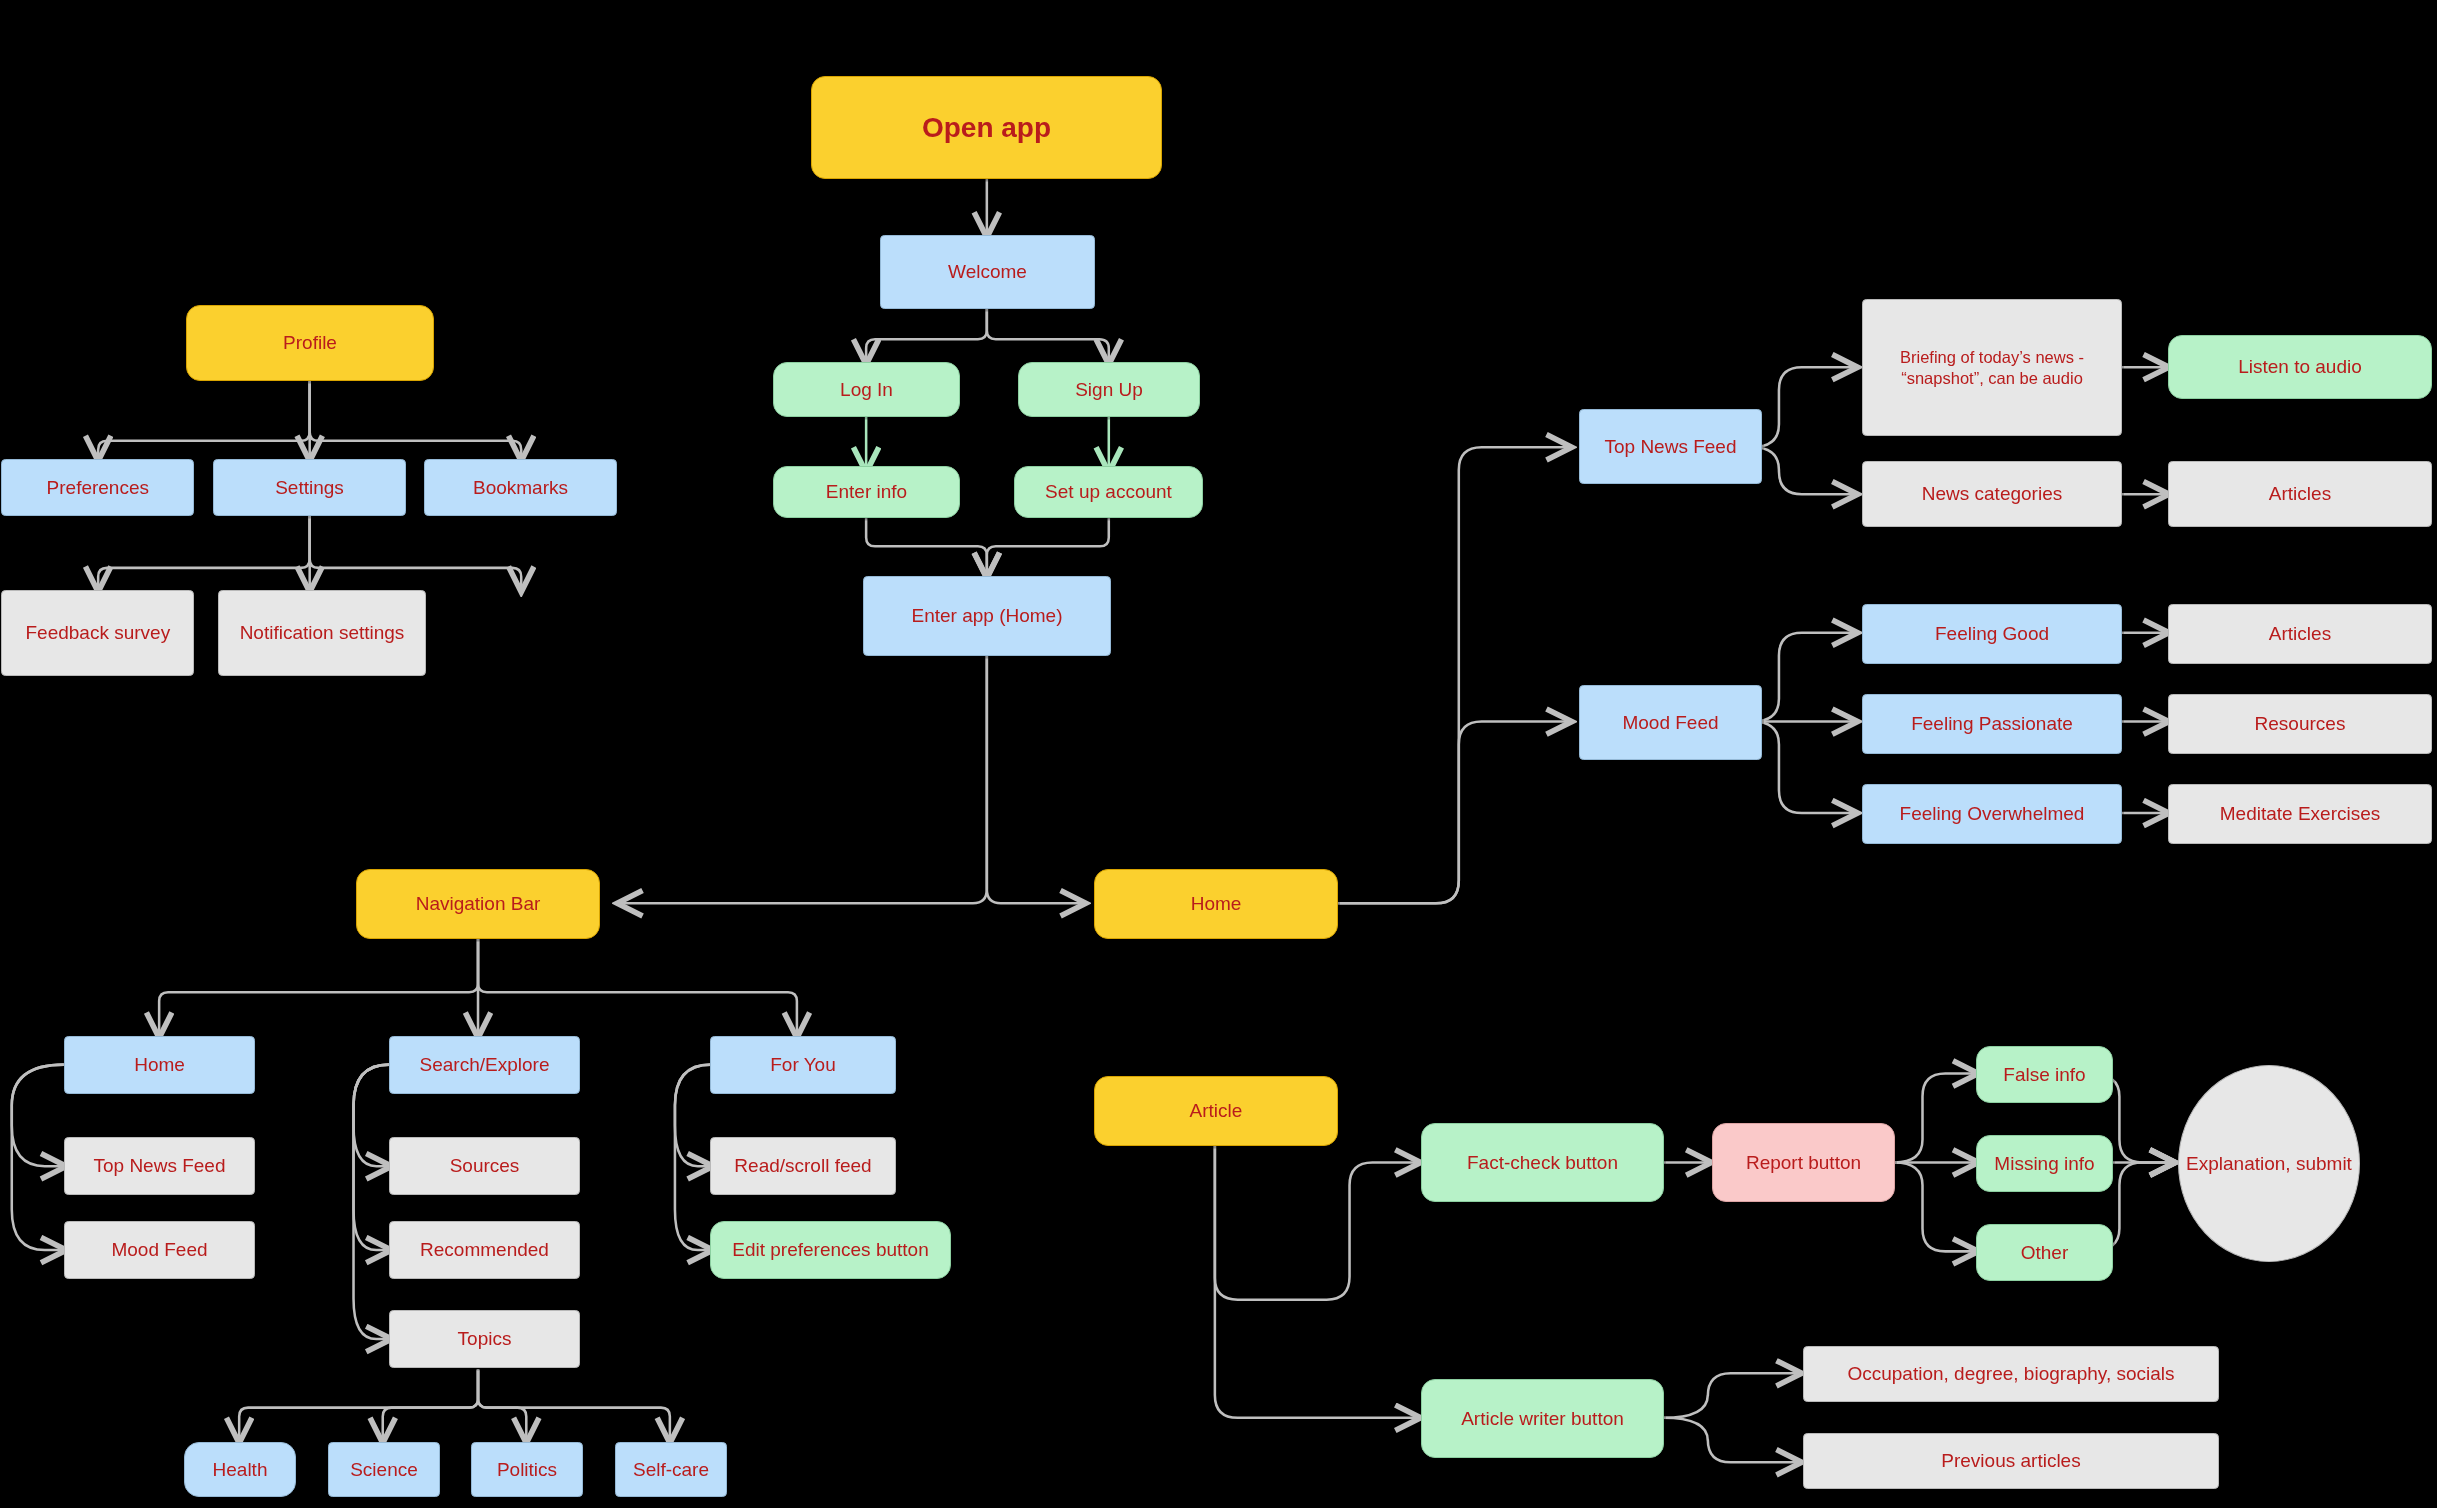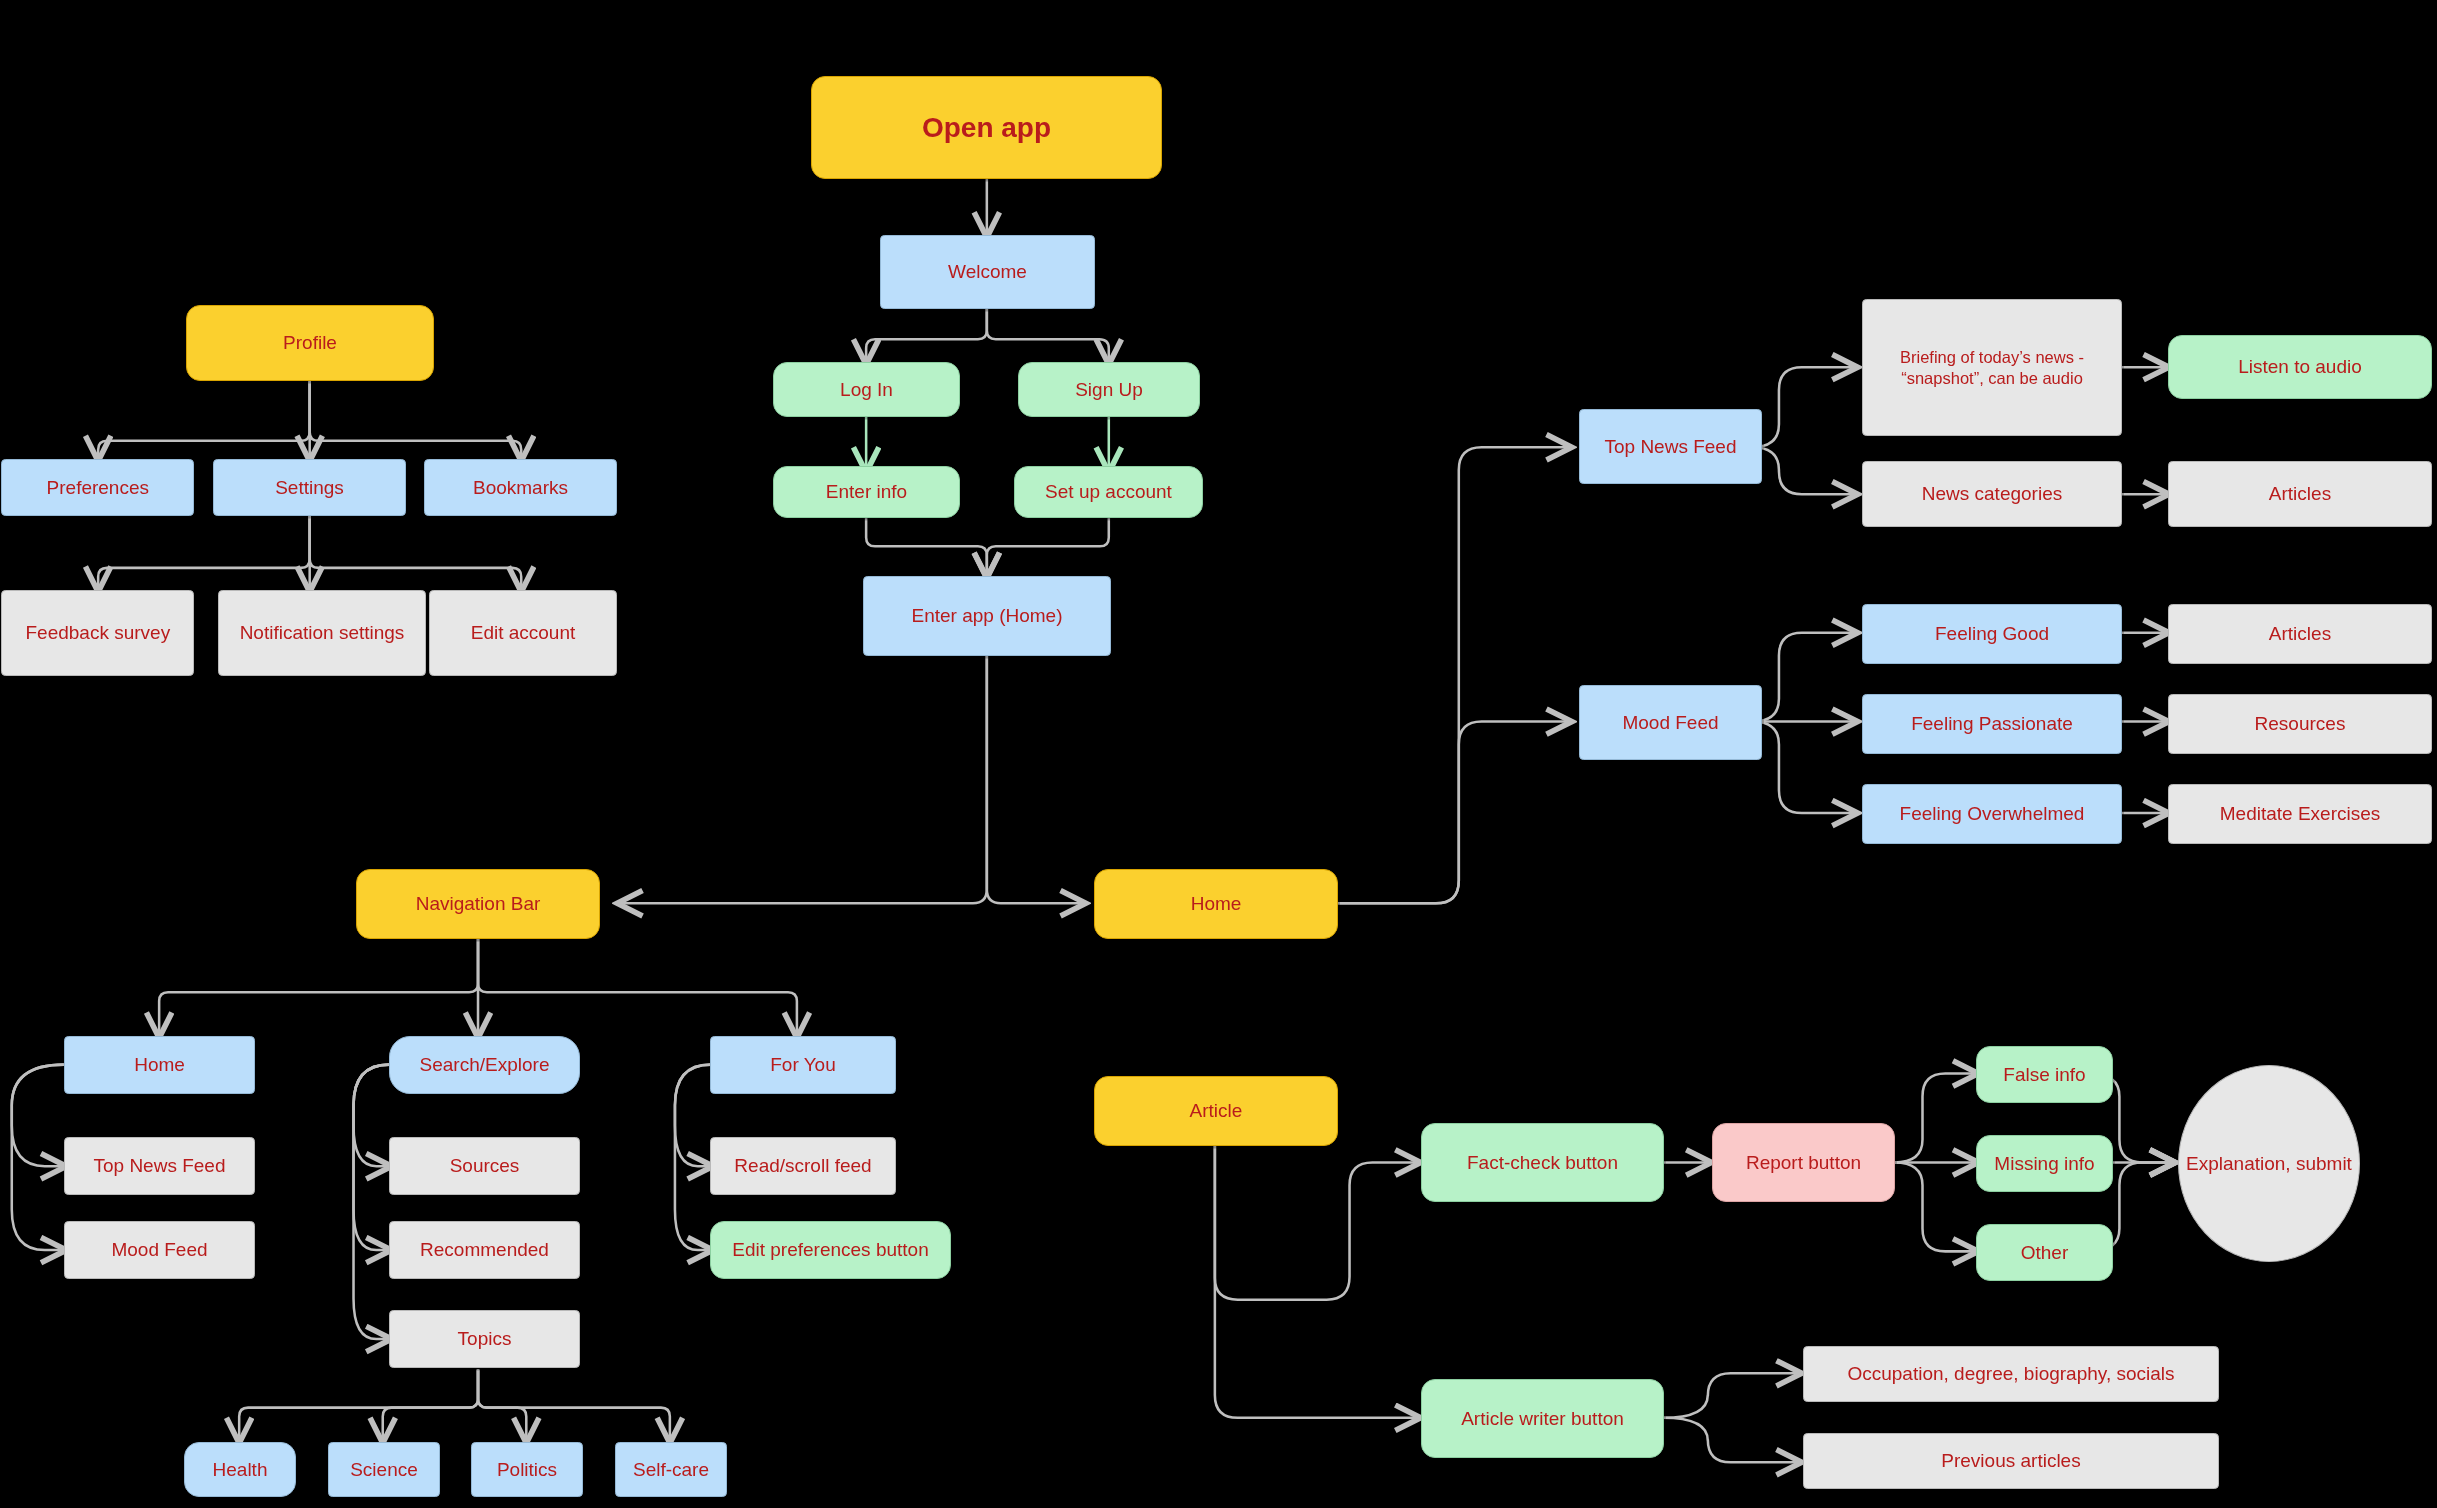--- a/index.html
+++ b/index.html
@@ -156,23 +156,20 @@
   </div>
 
   <div class="node n-gray fs-med" style="left:1.3px;top:590px;width:193px;height:86px;">
     <span>Feedback survey</span>
   </div>
 
   <div class="node n-gray fs-med" style="left:218px;top:590px;width:208px;height:86px;">
     <span>Notification settings</span>
   </div>
 
-  <div class="node n-gray fs-med" style="left:429px;top:590px;width:188px;height:86px;">
-    <span>Edit account</span>
-  </div>
 
   <div class="node n-yellow fs-med" style="left:1094px;top:869px;width:244px;height:70px;">
     <span>Home</span>
   </div>
 
   <div class="node n-blue fs-med" style="left:1579px;top:409px;width:183px;height:75px;">
     <span>Top News Feed</span>
   </div>
 
   <div class="node n-gray fs-std" style="left:1862px;top:299px;width:260px;height:137px;">
@@ -228,21 +225,21 @@
   </div>
 
   <div class="node n-gray fs-med" style="left:64px;top:1137px;width:191px;height:58px;">
     <span>Top News Feed</span>
   </div>
 
   <div class="node n-gray fs-med" style="left:64px;top:1221px;width:191px;height:58px;">
     <span>Mood Feed</span>
   </div>
 
-  <div class="node n-blue fs-med" style="left:389px;top:1036px;width:191px;height:58px;border-radius:21px;">
+  <div class="node n-blue fs-med" style="left:389px;top:1036px;width:191px;height:58px;">
     <span>Search/Explore</span>
   </div>
 
   <div class="node n-gray fs-med" style="left:389px;top:1137px;width:191px;height:58px;">
     <span>Sources</span>
   </div>
 
   <div class="node n-gray fs-med" style="left:389px;top:1221px;width:191px;height:58px;">
     <span>Recommended</span>
   </div>

